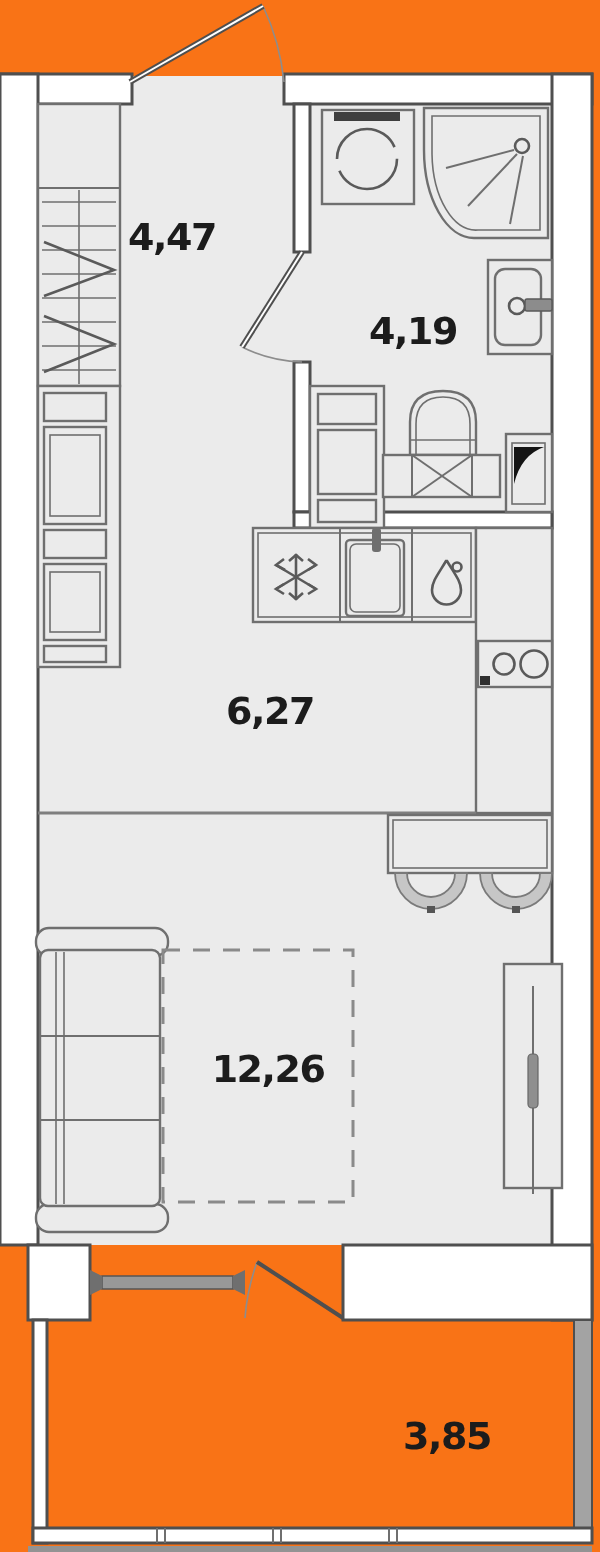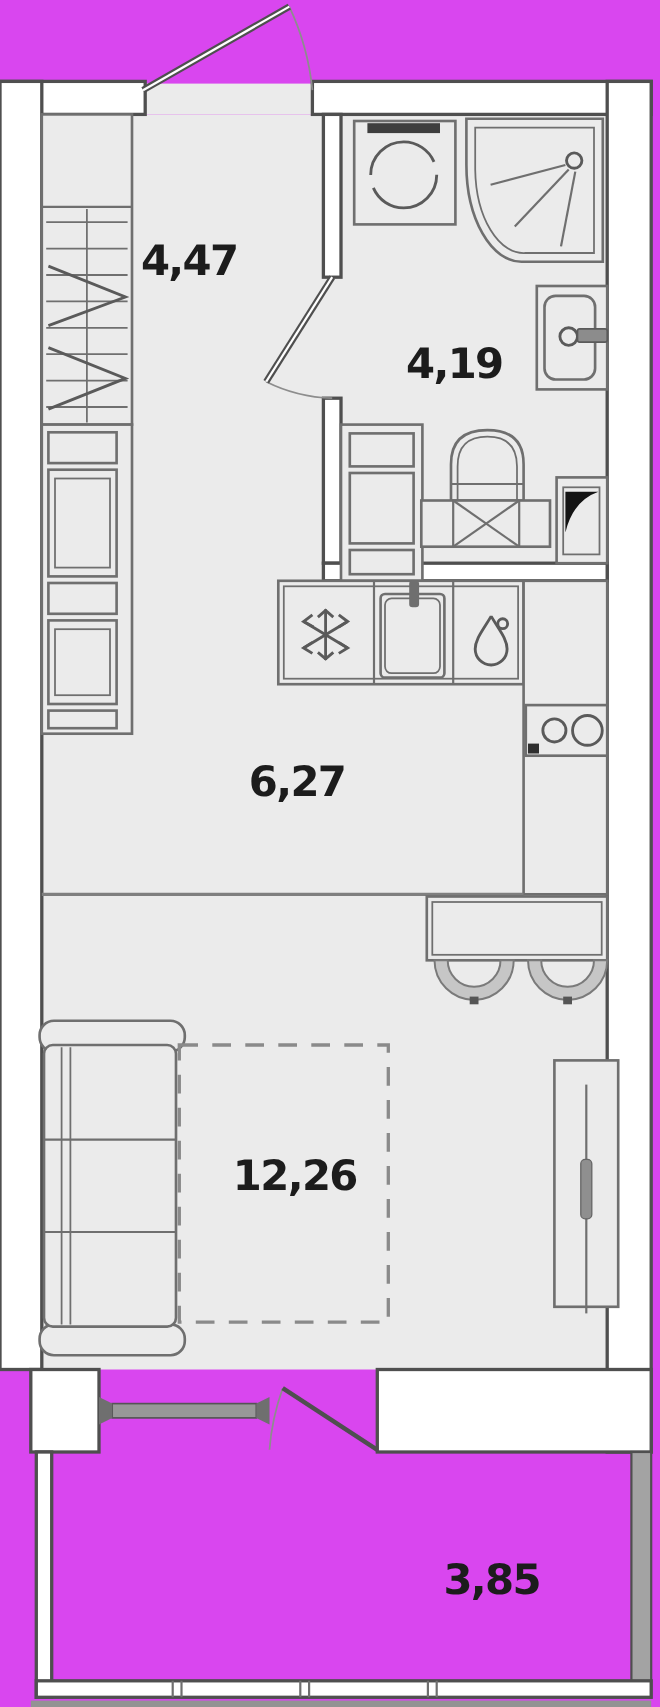--- a/index.html
+++ b/index.html
@@ -1,16 +1,16 @@
 <!DOCTYPE html>
 <html style="--floor: #ebebeb; --wall: #4f4f4f; --furniture: #6f6f6f; --fixture: #5a5a5a; --label: #1c1c1c; --glass: #989898; --balcony-wall: #a3a3a3; --ground: #939393; --dark: #3e3e3e;"><head>
 <meta charset="utf-8">
 <style>
   html,body{margin:0;padding:0;background:#fff;}
-  #plan-wrap{position:relative;width:600px;height:1552px;background:#d946ef;overflow:hidden;}
+  #plan-wrap{position:relative;width:600px;height:1552px;background:#f97316;overflow:hidden;}
   svg{display:block;}
   .wall{fill:#ffffff;stroke:var(--wall);stroke-width:3;}
   .wallgray{fill:var(--balcony-wall);stroke:var(--wall);stroke-width:2;}
   .floor{fill:var(--floor);stroke:none;}
   .furn{fill:var(--floor);stroke:var(--furniture);stroke-width:2.4;}
   .furnln{fill:none;stroke:var(--furniture);stroke-width:2;}
   .thin{fill:none;stroke:var(--furniture);stroke-width:1.6;}
   .fix{fill:none;stroke:var(--fixture);stroke-width:2.6;}
   .leaf{stroke:var(--wall);stroke-width:6;fill:none;}
   .leafcore{stroke:#ffffff;stroke-width:2;fill:none;}

